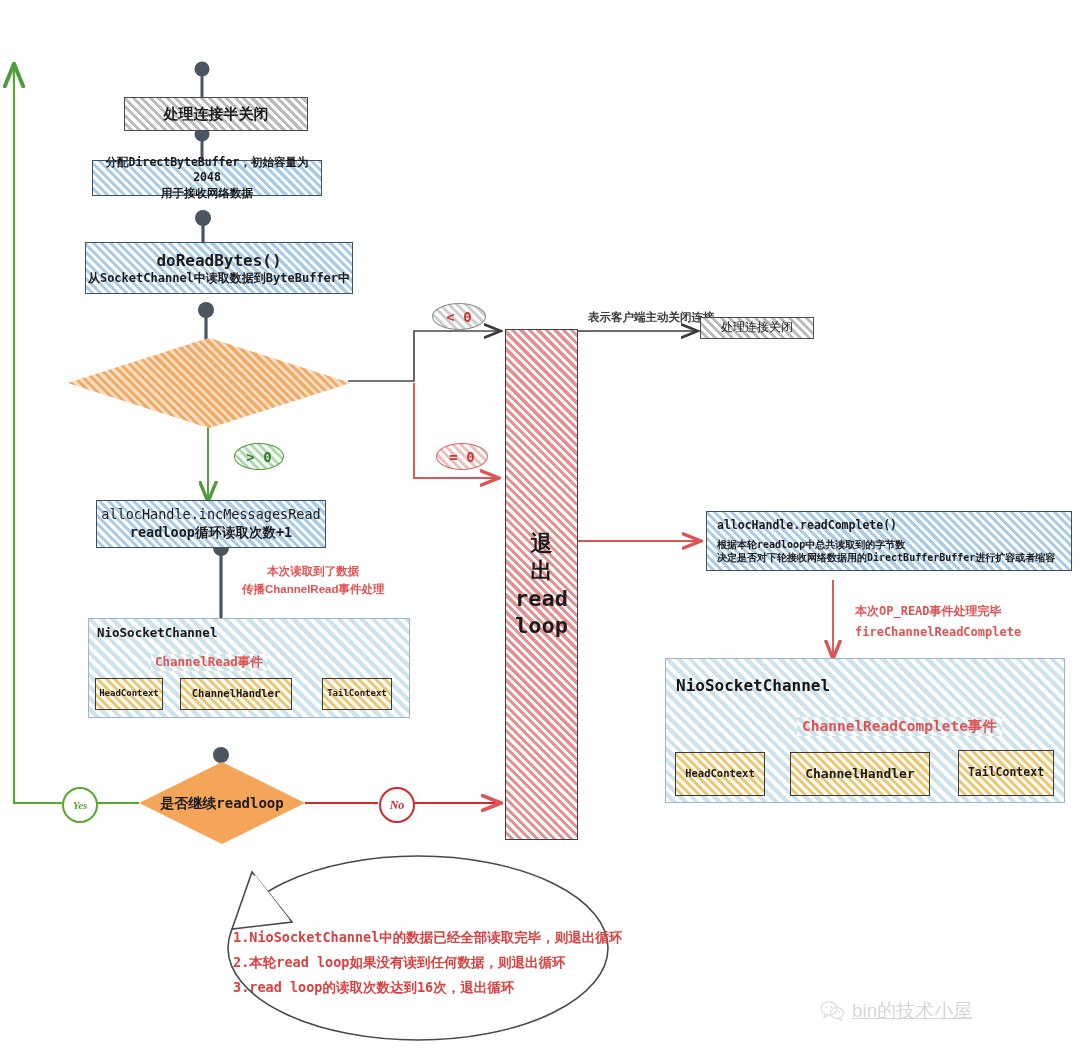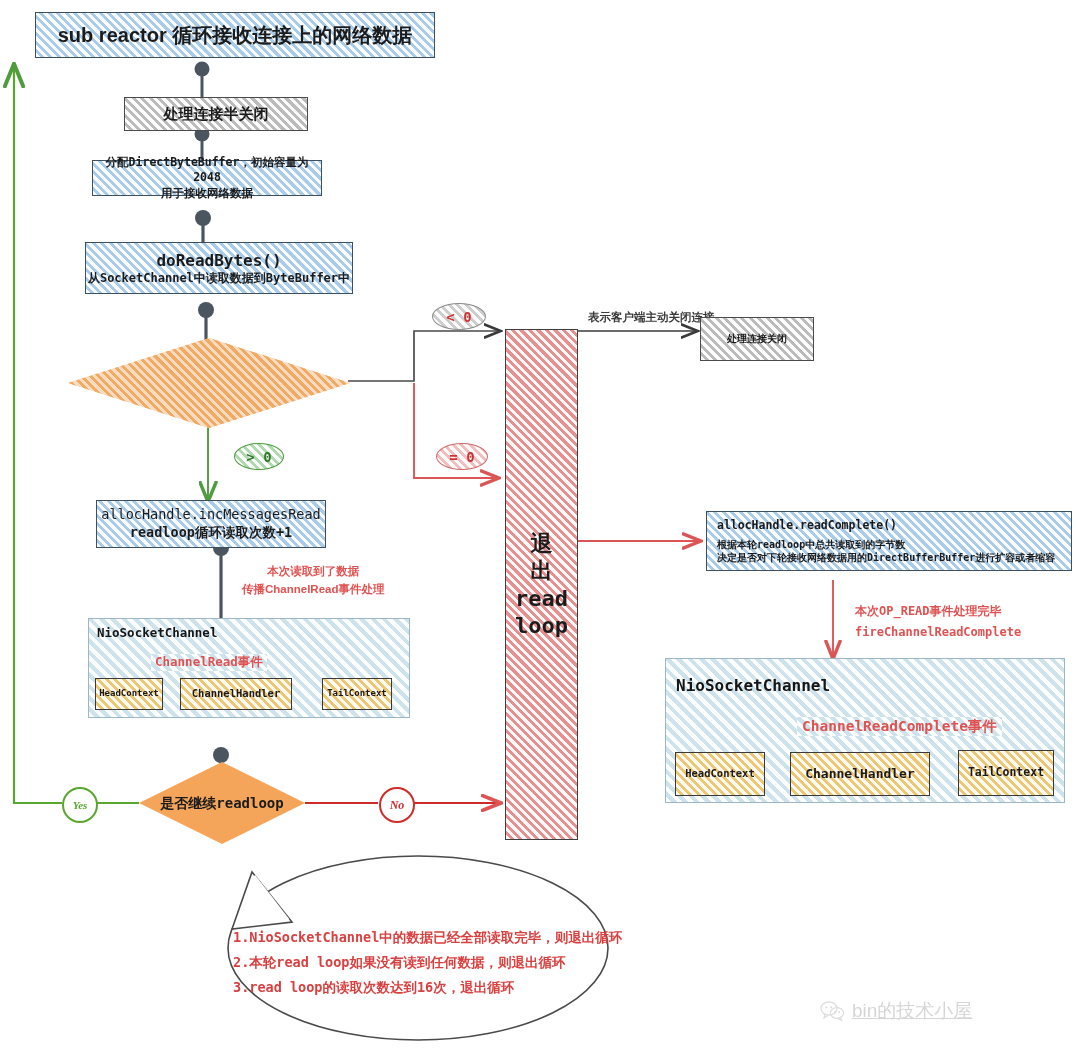--- a/index.html
+++ b/index.html
@@ -227,23 +227,20 @@
     <path d="M925,762 L958,762" stroke="#dc5555" stroke-width="1.9" fill="none" marker-end="url(#ar-red-s)"></path>
     <path d="M958,787 L925,787" stroke="#dc5555" stroke-width="1.9" fill="none" marker-end="url(#ar-red-s)"></path>
 
     <path d="M692,727 L1052,727" stroke="#dc5555" stroke-width="1.9" fill="none" marker-end="url(#ar-red-s)"></path>
 
     <ellipse cx="418" cy="948" rx="190" ry="92" fill="#ffffff" stroke="#4a4a4a" stroke-width="1.6"></ellipse>
     <path d="M252,872 L292,922 L232,929 Z" fill="#ffffff" stroke="#4a4a4a" stroke-width="1.6"></path>
     <path d="M254,876 L288,920" stroke="#ffffff" stroke-width="3"></path>
   </svg>
 
-  <div class="node blue" style="left:35px;top:12px;width:400px;height:46px;font-size:20px;font-weight:600;">
-    <span>sub reactor 循环接收连接上的网络数据</span>
-  </div>
 
   <div class="node grey" style="left:124px;top:97px;width:184px;height:34px;font-size:15px;font-weight:600;">
     <span>处理连接半关闭</span>
   </div>
 
   <div class="node blue" style="left:92px;top:160px;width:230px;height:36px;font-size:11.5px;font-weight:700;">
     <span class="mono">分配DirectByteBuffer，初始容量为2048</span>
     <span class="mono">用于接收网络数据</span>
   </div>
 
@@ -273,21 +270,21 @@
     <span>退</span>
     <span>出</span>
     <span class="mono">read</span>
     <span class="mono">loop</span>
   </div>
 
   <div class="edge-label" style="left:588px;top:310px;font-size:11.5px;font-weight:600;">
     <span>表示客户端主动关闭连接</span>
   </div>
 
-  <div class="node grey" style="left:700px;top:317px;width:114px;height:44px;font-size:10px;font-weight:700;">
+  <div class="node grey" style="left:700px;top:317px;width:114px;height:22px;font-size:12px;font-weight:400;">
     <span>处理连接关闭</span>
   </div>
 
   <div class="node blue" style="left:96px;top:500px;width:230px;height:48px;">
     <span class="mono" style="font-size:13.5px;font-weight:400;">allocHandle.incMessagesRead</span>
     <span class="mono" style="font-size:13.5px;font-weight:700;">readloop循环读取次数+1</span>
   </div>
 
   <div class="edge-label redtxt" style="left:242px;top:563px;font-size:11.5px;font-weight:700;line-height:1.55;text-align:center;">
     <div>本次读取到了数据</div>

